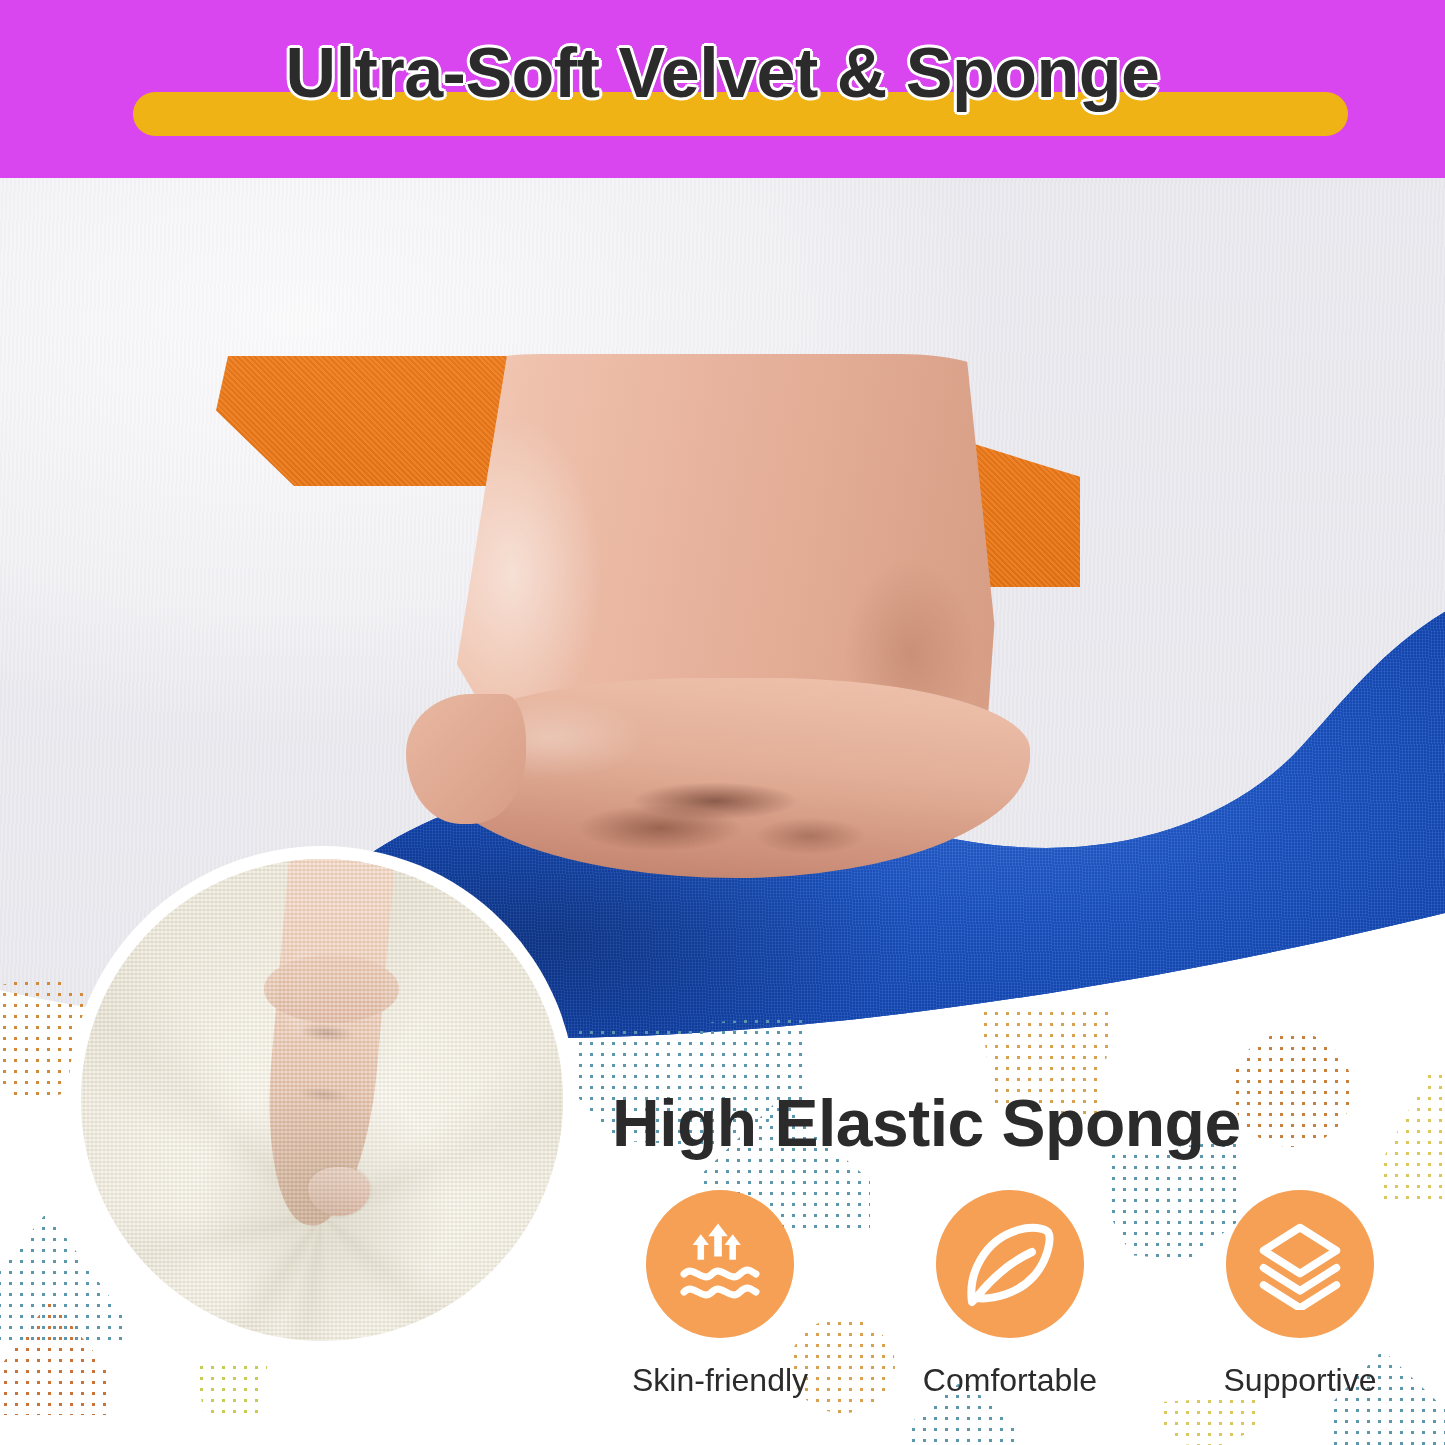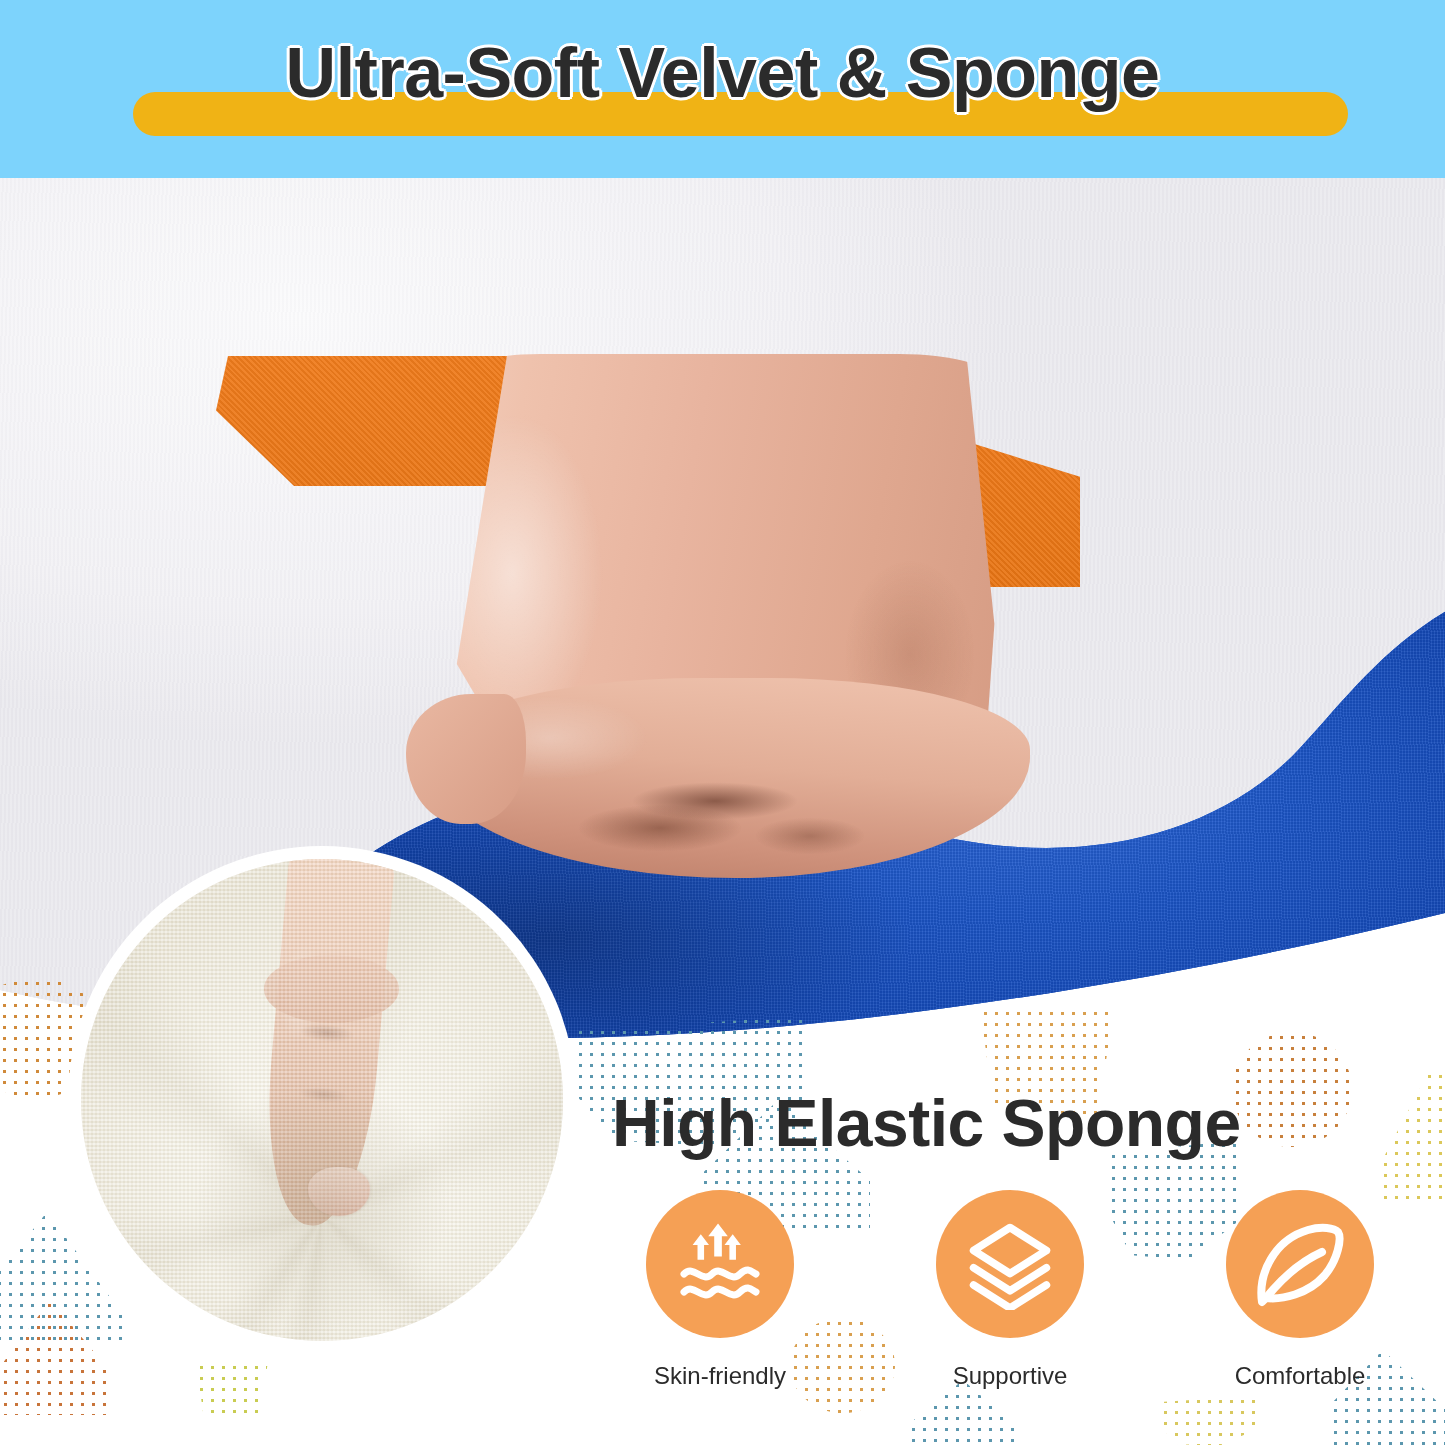--- a/index.html
+++ b/index.html
@@ -7,21 +7,21 @@
     width:1445px; height:1445px;
     background:#ffffff;
     font-family:"Liberation Sans", sans-serif;
     overflow:hidden;
   }
   .page { position:relative; width:1445px; height:1445px; background:#fff; overflow:hidden; }
 
   
   .header {
     position:absolute; left:0; top:0; width:1445px; height:178px;
-    background:#7dd3fc; z-index:40;
+    background:#d946ef; z-index:40;
   }
   .title-highlight {
     position:absolute; left:133px; top:92px; width:1215px; height:44px;
     background:#F0B315; border-radius:22px;
   }
   .title-text {
     position:absolute; left:0; top:33px; width:1445px;
     text-align:center;
     font-size:70px; font-weight:bold; letter-spacing:-0.5px;
     color:#2B2B2B;
@@ -214,21 +214,21 @@
     position:absolute; left:590px; top:1190px; width:840px; height:230px;
     display:flex; justify-content:space-between; z-index:25;
   }
   .feature { width:260px; display:flex; flex-direction:column; align-items:center; }
   .feature-circle {
     width:148px; height:148px; border-radius:50%;
     background:#F5A055;
     display:flex; align-items:center; justify-content:center;
   }
   .feature-label {
-    margin-top:24px; font-size:24px; color:#2B2B2B;
+    margin-top:24px; font-size:32px; color:#2B2B2B;
     font-family:"Liberation Sans", sans-serif; white-space:nowrap;
   }
 </style>
 </head>
 <body>
 
 <div class="page">
 
   <div class="hero">
     <div class="hero-clip">
@@ -286,43 +286,43 @@
             <path d="M12 58 C22 48, 30 68, 40 58 C50 48, 58 68, 68 58 C76 50, 80 56, 84 58"></path>
             <path d="M12 76 C22 66, 30 86, 40 76 C50 66, 58 86, 68 76 C76 68, 80 74, 84 76"></path>
           </g>
         </svg>
       </div>
       <div class="feature-label">Skin-friendly</div>
     </div>
 
     <div class="feature">
       <div class="feature-circle">
+        <svg width="96" height="96" viewBox="0 0 96 96">
+          <g fill="none" stroke="#FFFFFF" stroke-width="8" stroke-linejoin="round" stroke-linecap="round">
+            <path d="M10 86 C6 58, 22 24, 56 14 C70 10, 82 12, 86 16 C90 22, 86 44, 72 60 C56 78, 30 84, 14 82 Z"></path>
+            <path d="M14 82 C30 62, 48 46, 70 36"></path>
+          </g>
+        </svg>
+      </div>
+      <div class="feature-label">Comfortable</div>
+    </div>
+
+    <div class="feature">
+      <div class="feature-circle">
         <svg width="92" height="92" viewBox="0 0 96 96">
           <g fill="none" stroke="#FFFFFF" stroke-width="8" stroke-linejoin="round" stroke-linecap="round">
             <path d="M48 10 L86 34 L48 58 L10 34 Z"></path>
             <path d="M10 52 L48 76 L86 52"></path>
             <path d="M10 70 L48 94 L86 70"></path>
           </g>
         </svg>
       </div>
       <div class="feature-label">Supportive</div>
     </div>
 
-    <div class="feature">
-      <div class="feature-circle">
-        <svg width="96" height="96" viewBox="0 0 96 96">
-          <g fill="none" stroke="#FFFFFF" stroke-width="8" stroke-linejoin="round" stroke-linecap="round">
-            <path d="M10 86 C6 58, 22 24, 56 14 C70 10, 82 12, 86 16 C90 22, 86 44, 72 60 C56 78, 30 84, 14 82 Z"></path>
-            <path d="M14 82 C30 62, 48 46, 70 36"></path>
-          </g>
-        </svg>
-      </div>
-      <div class="feature-label">Comfortable</div>
-    </div>
-
   </div>
 
   <div class="header">
     <div class="title-highlight"></div>
     <div class="title-text">Ultra-Soft Velvet &amp; Sponge</div>
   </div>
 
 </div>
 
 </body></html>

